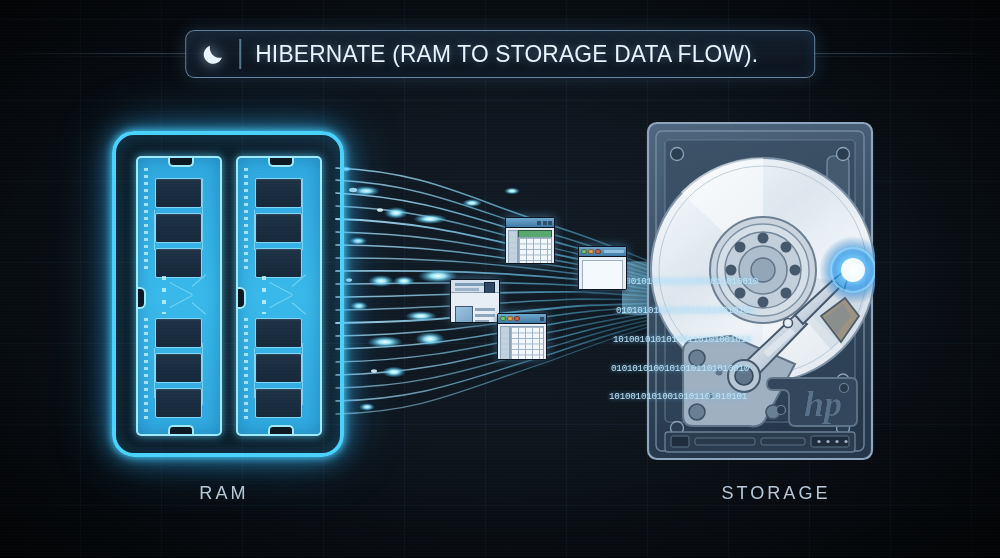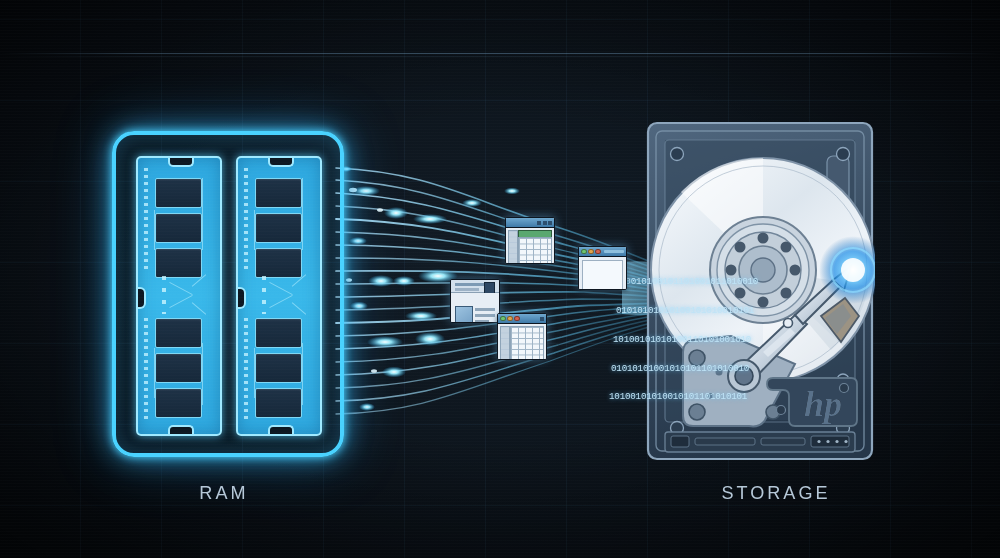--- a/index.html
+++ b/index.html
@@ -365,20 +365,29 @@
       <ellipse cx="374" cy="371" rx="3" ry="1.8" fill="#eafbff" opacity=".9"></ellipse>
       <ellipse cx="367" cy="407" rx="8" ry="4" fill="url(#partGrad)"></ellipse>
       <ellipse cx="346" cy="169" rx="6" ry="3" fill="url(#partGrad)"></ellipse>
       <ellipse cx="472" cy="203" rx="10" ry="4" fill="url(#partGrad)"></ellipse>
       <ellipse cx="512" cy="191" rx="8" ry="3.5" fill="url(#partGrad)"></ellipse>
     </g>
 
     <path d="M622,262 C660,258 690,270 716,290 C690,312 655,318 622,314 Z" fill="url(#binFan)"></path>
   </svg>
 
+  <div class="title-wrap">
+    <span class="moon-icon">
+      <svg viewBox="0 0 24 24" width="26" height="26">
+        <path d="M20 15.2A9 9 0 0 1 9.1 4.3 8.6 8.6 0 1 0 20 15.2z" fill="#eaf5ff"></path>
+      </svg>
+    </span>
+    <span class="title-div"></span>
+    <span class="title-text">HIBERNATE (RAM TO STORAGE DATA FLOW).</span>
+  </div>
 
   <div class="ram-outer">
 
     <div class="ram-stick s1">
       <div class="notch-top"></div>
       <div class="notch-bot"></div>
       <div class="notch-side"></div>
       <div class="pins" style="top:10px;height:105px;"></div>
       <div class="pins" style="top:160px;height:105px;"></div>
       <div class="chip" style="top:20px;"></div>

